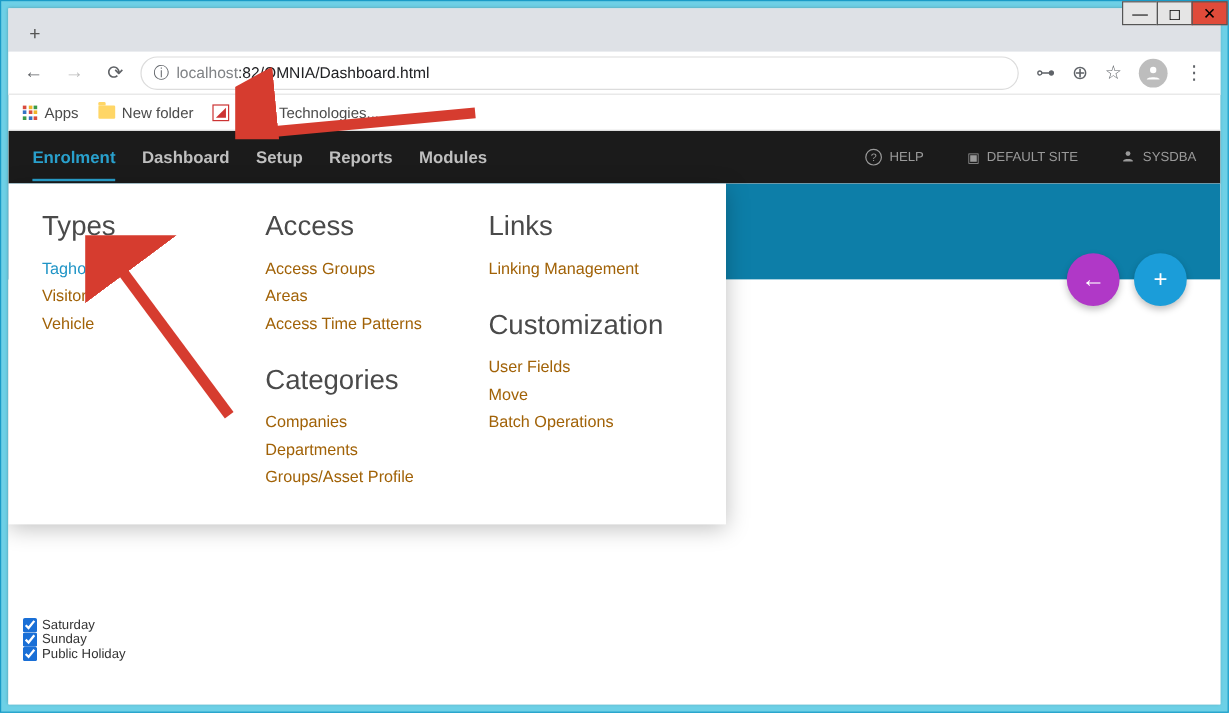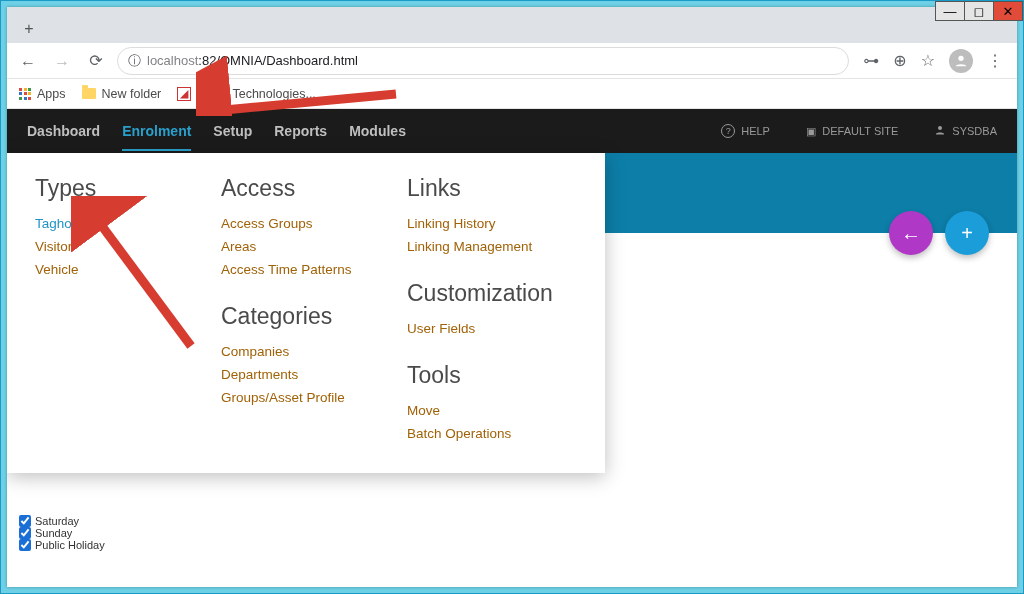--- a/index.html
+++ b/index.html
@@ -306,22 +306,22 @@
       </div>
       <div class="bm-item">
         <span class="impro-icon">◢</span>
         <span>Impro Technologies...</span>
       </div>
     </div>
 
     <div class="app">
 
       <div class="app-nav">
+        <div class="nav-item active">Enrolment</div>
         <div class="nav-item">Dashboard</div>
-        <div class="nav-item active">Enrolment</div>
         <div class="nav-item">Setup</div>
         <div class="nav-item">Reports</div>
         <div class="nav-item">Modules</div>
         <div class="nav-spacer"></div>
         <div class="nav-util">
           <div class="util-item">
             <span style="display:inline-flex;width:14px;height:14px;border:1px solid #9a9a9a;border-radius:50%;align-items:center;justify-content:center;font-size:9px;">?</span>
             <span>HELP</span>
           </div>
           <div class="util-item">
@@ -361,25 +361,23 @@
             <a>Access Groups</a>
             <a>Areas</a>
             <a>Access Time Patterns</a>
             <h3 class="spaced">Categories</h3>
             <a>Companies</a>
             <a>Departments</a>
             <a>Groups/Asset Profile</a>
           </div>
           <div>
             <h3>Links</h3>
-            <a>Linking History</a>
             <a>Linking Management</a>
             <h3 class="spaced">Customization</h3>
             <a>User Fields</a>
-            <h3 class="spaced">Tools</h3>
             <a>Move</a>
             <a>Batch Operations</a>
           </div>
         </div>
 
         <div class="day-checks">
           <label>
               <input type="checkbox" checked="" style="">
               <span>Saturday</span>
             </label>

